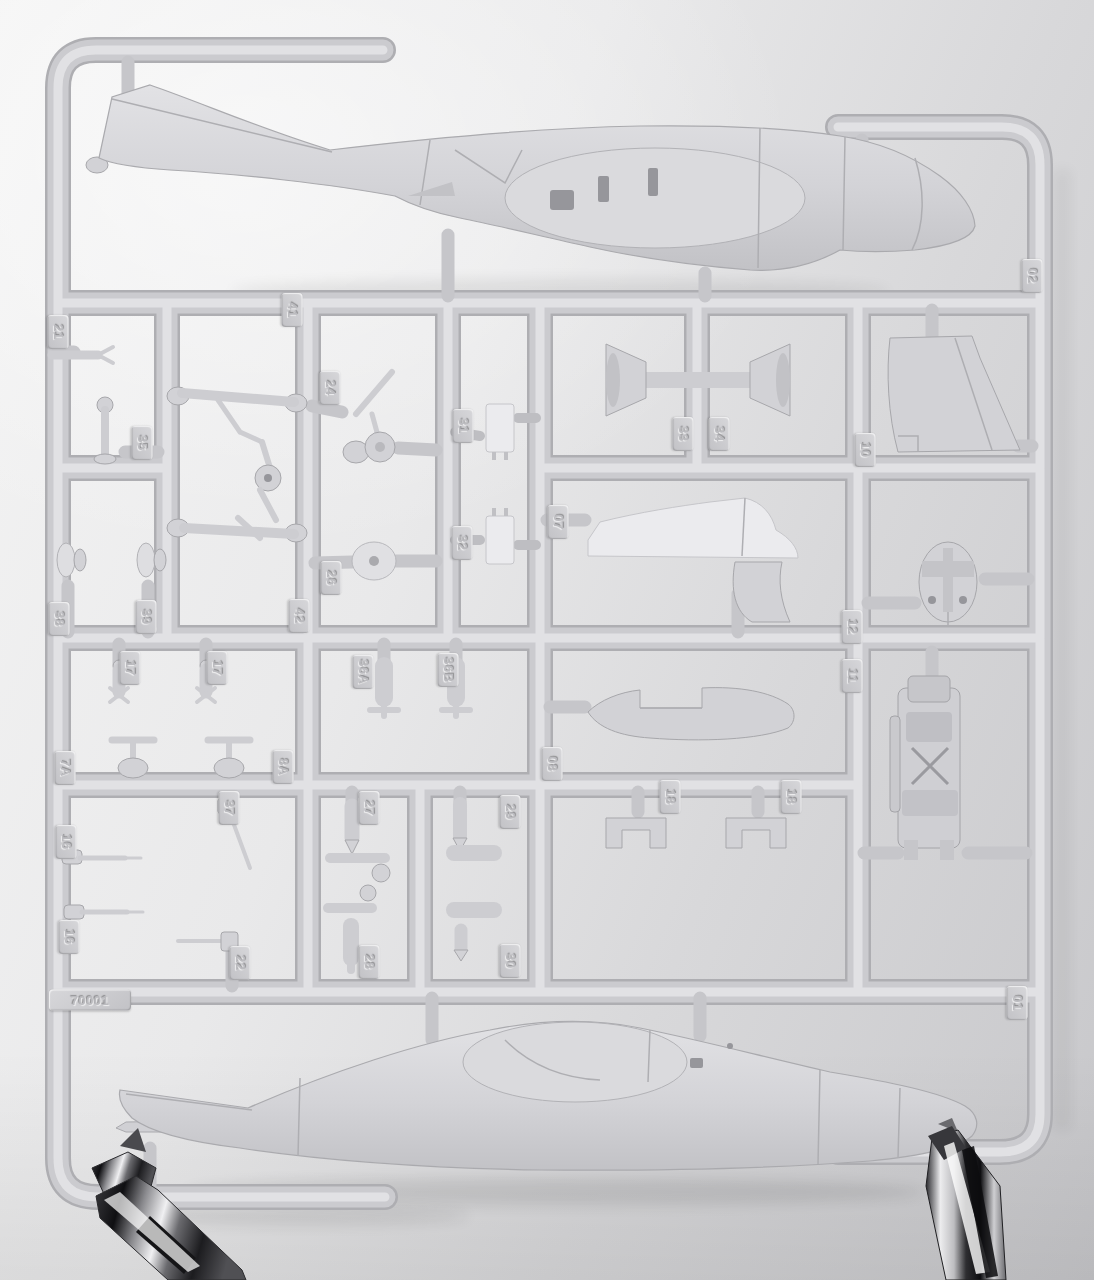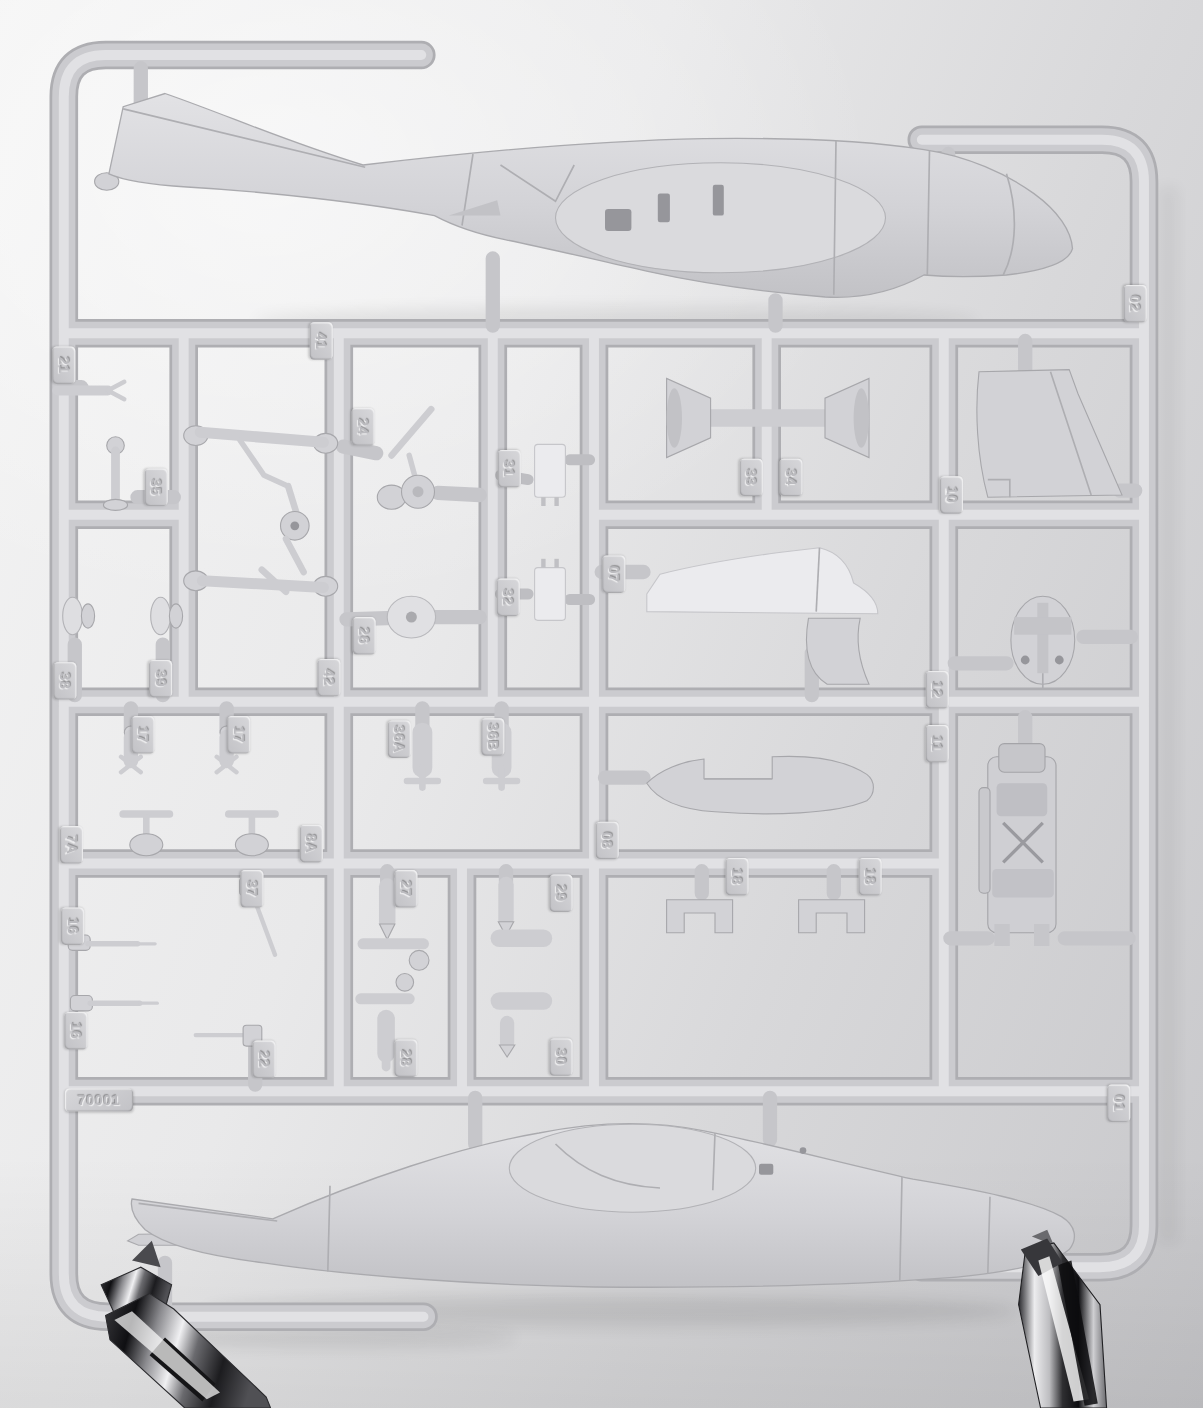--- a/index.html
+++ b/index.html
@@ -28,21 +28,21 @@
   
   .tag{
     position:absolute;display:flex;align-items:center;justify-content:center;
     width:34px;height:21px;border-radius:4px;
     background:linear-gradient(145deg,#d7d7da,#c2c2c6);
     box-shadow:0 1px 2px rgba(0,0,0,.16), inset 1px 1px 1px rgba(255,255,255,.65), inset -1px -1px 1px rgba(0,0,0,.16);
     color:#bbbbbf;font-weight:bold;font-size:13px;line-height:1;letter-spacing:.5px;
     text-shadow:1px 1px 1px rgba(255,255,255,.7), -1px -1px 1px rgba(0,0,0,.3);
     transform:translate(-50%,-50%) rotate(90deg);
   }
-  .tag.h{transform:translate(-50%,-50%);width:62px;}
+  .tag.h{transform:translate(-50%,-50%);width:82px;}
 </style>
 </head>
 <body>
 
 <div class="scene">
 
 <svg width="1094" height="1280" viewBox="0 0 1094 1280">
   <defs>
     <filter id="soft" x="-50%" y="-50%" width="200%" height="200%">
           <feGaussianBlur stdDeviation="7"></feGaussianBlur>

